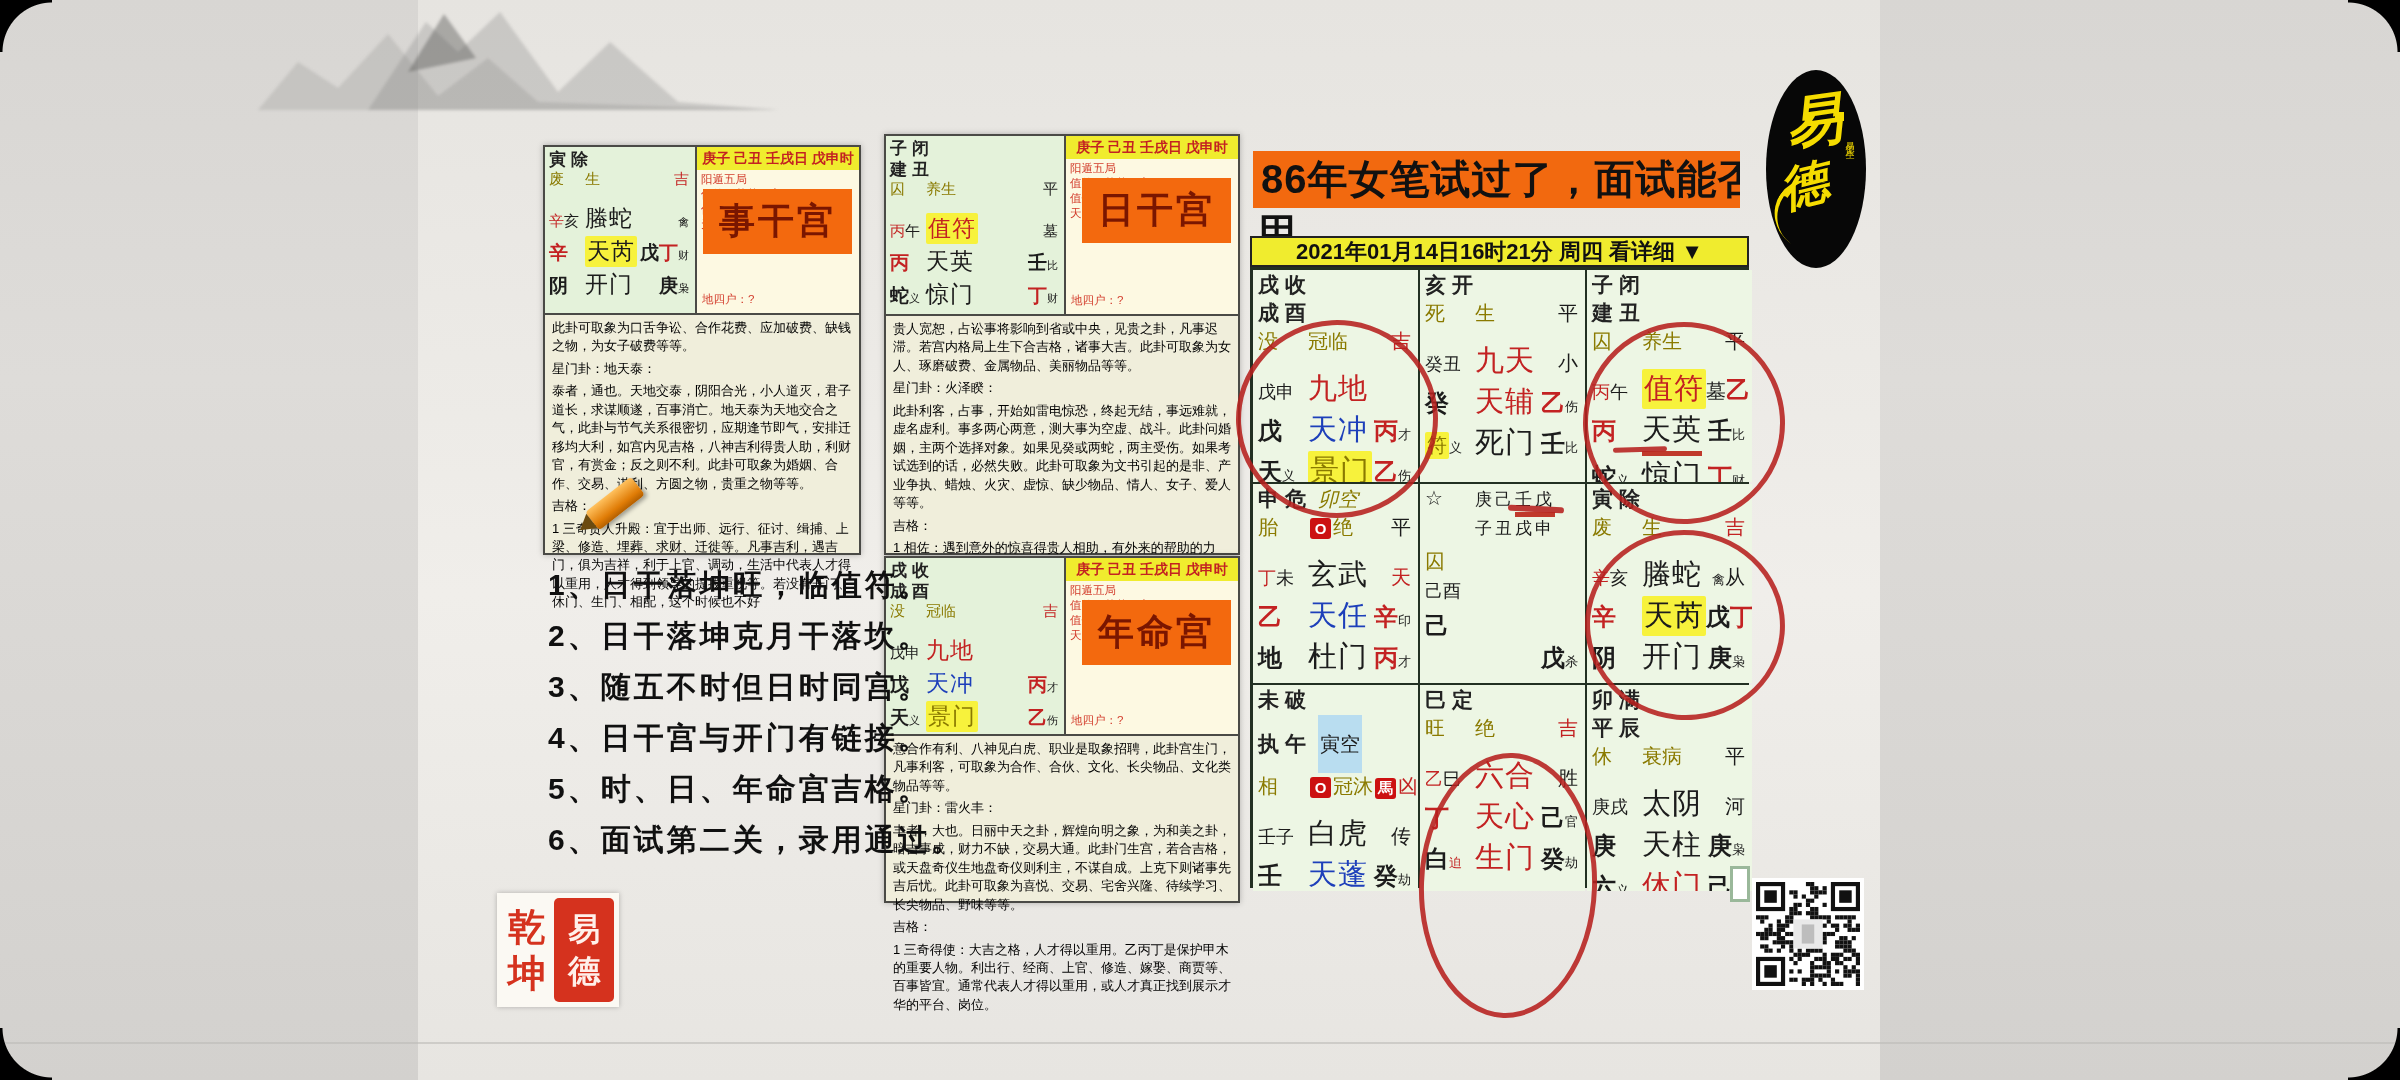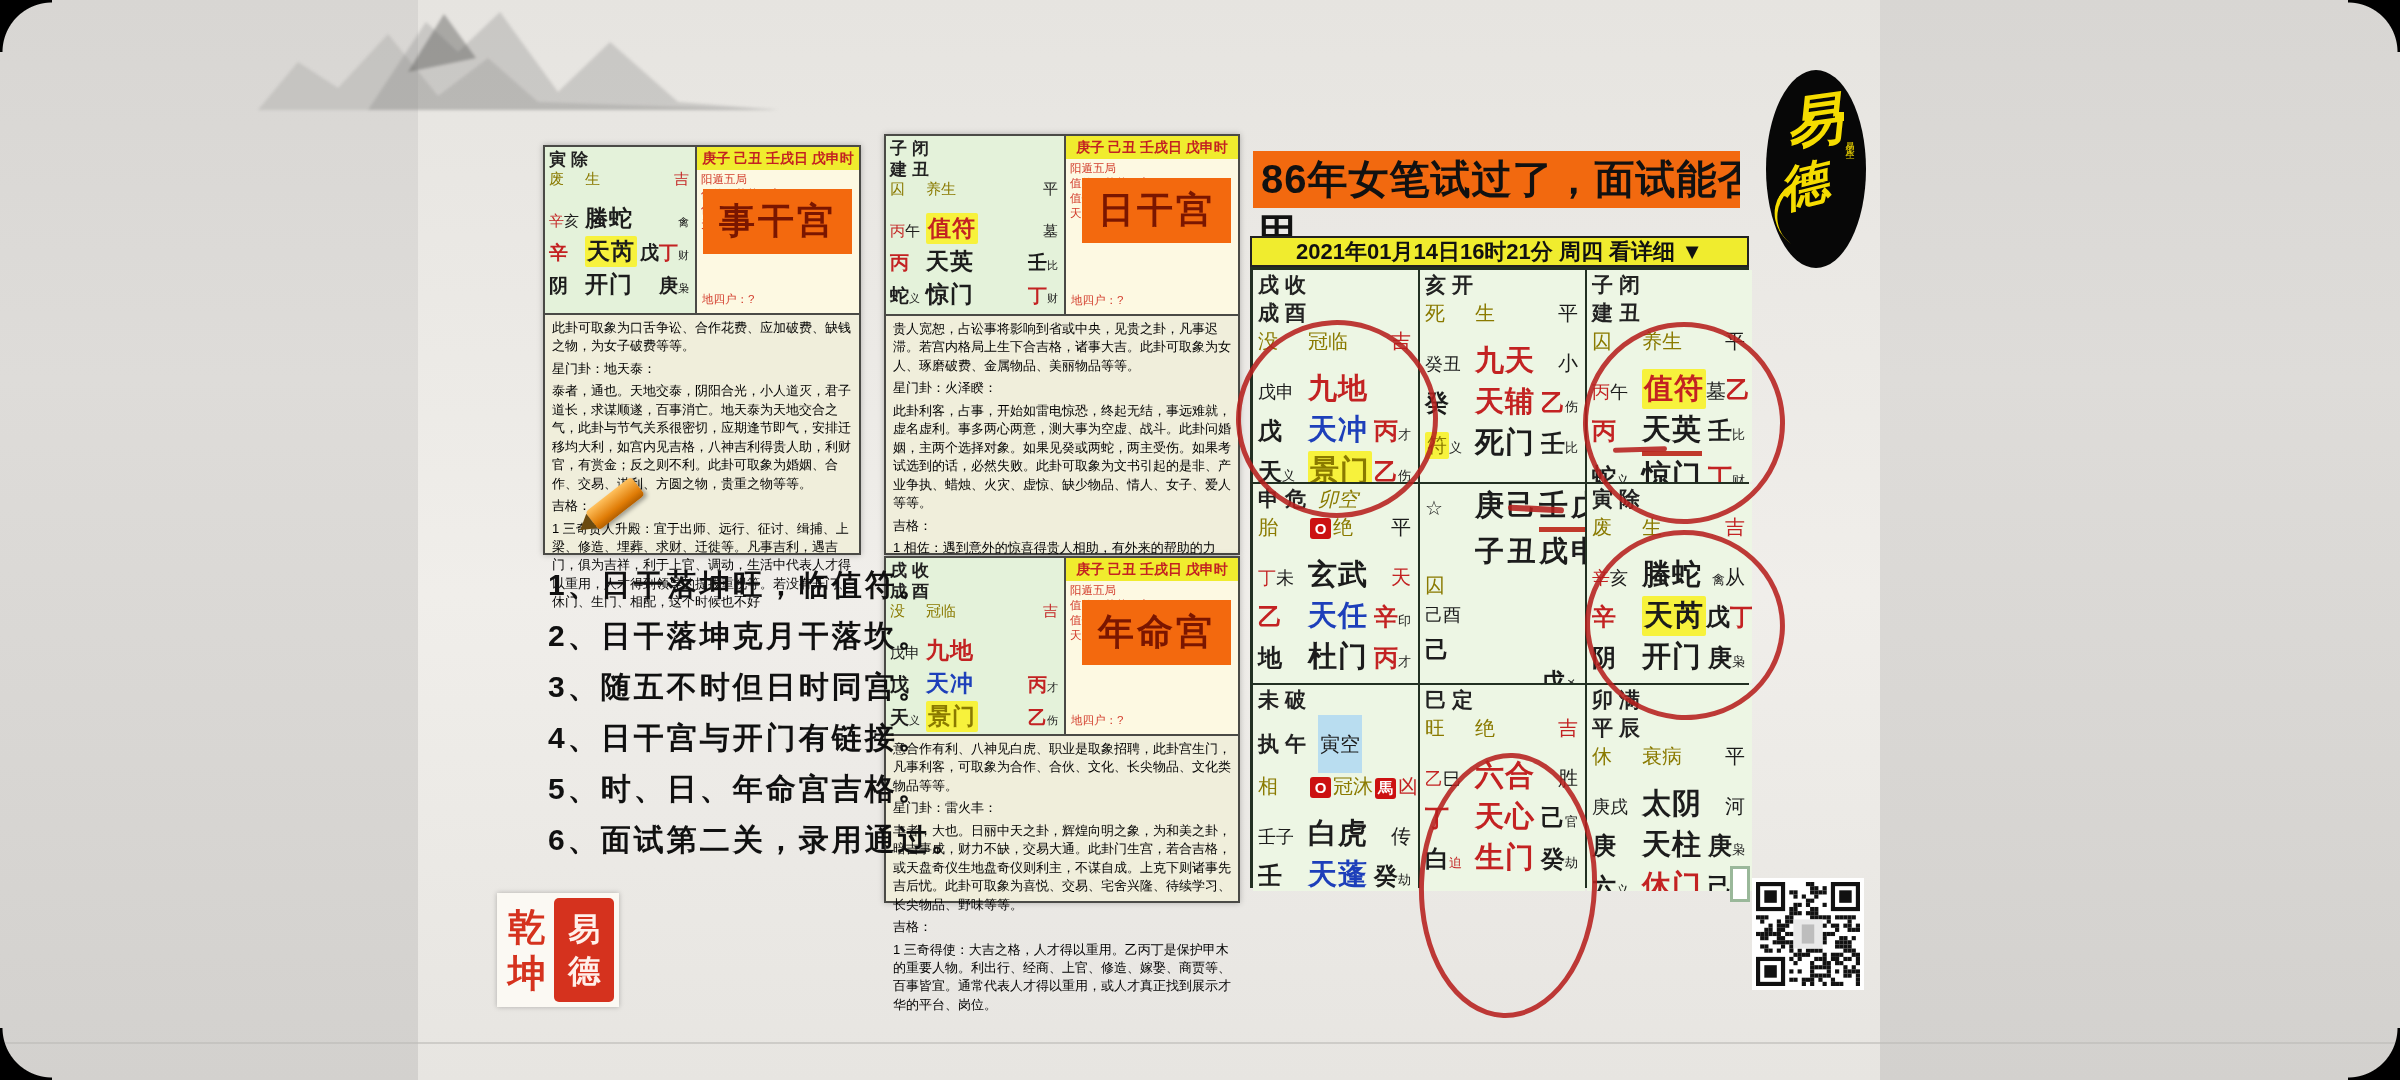--- a/index.html
+++ b/index.html
@@ -9,23 +9,23 @@
   .paper{position:absolute;left:418px;top:0;width:1462px;height:1080px;
     background:linear-gradient(180deg,#e6e4e0 0%,#f0eeea 55%,#e7e5e1 100%);}
   .ink{position:absolute;left:258px;top:0;filter:blur(1.5px);}
   .bottomline{position:absolute;left:0;top:1042px;width:2400px;height:2px;background:#bdbbb8;opacity:.6;}
 
   
   .sg{display:inline-block;white-space:nowrap;}
   .k{color:#1c1c1c}.r{color:#c32222}.b{color:#1d3fba}.o{color:#8a7a00}
   .hd{font-size:21px;font-weight:bold;color:#222;letter-spacing:6px}
   .st{font-size:20px}
-  .big{font-size:29px;font-weight:bold;letter-spacing:1px}
+  .big{font-size:29px;font-weight:normal;letter-spacing:1px}
   .mid{font-size:24px;font-weight:bold}
-  .mid2{font-size:29px;font-weight:bold;letter-spacing:3px}
+  .mid2{font-size:17px;font-weight:normal;letter-spacing:3px}
   .sm{font-size:13px}
   .sm2{font-size:18px}
   .hly{background:var(--highlight_yellow);padding:0 2px;border-radius:2px}
   .hlb{background:#b9ddf0;padding:16px 2px}
   .ulr{border-bottom:5px solid #c0392b;padding-bottom:1px}
   .boxr{background:#cc1111;color:#fff;border-radius:3px;width:21px;height:21px;
     display:inline-flex;align-items:center;justify-content:center;
     font-size:15px;font-weight:bold;margin:0 2px;}
   .chead{line-height:26px;white-space:nowrap}
   .crow{display:flex;align-items:baseline;min-height:41px;}

